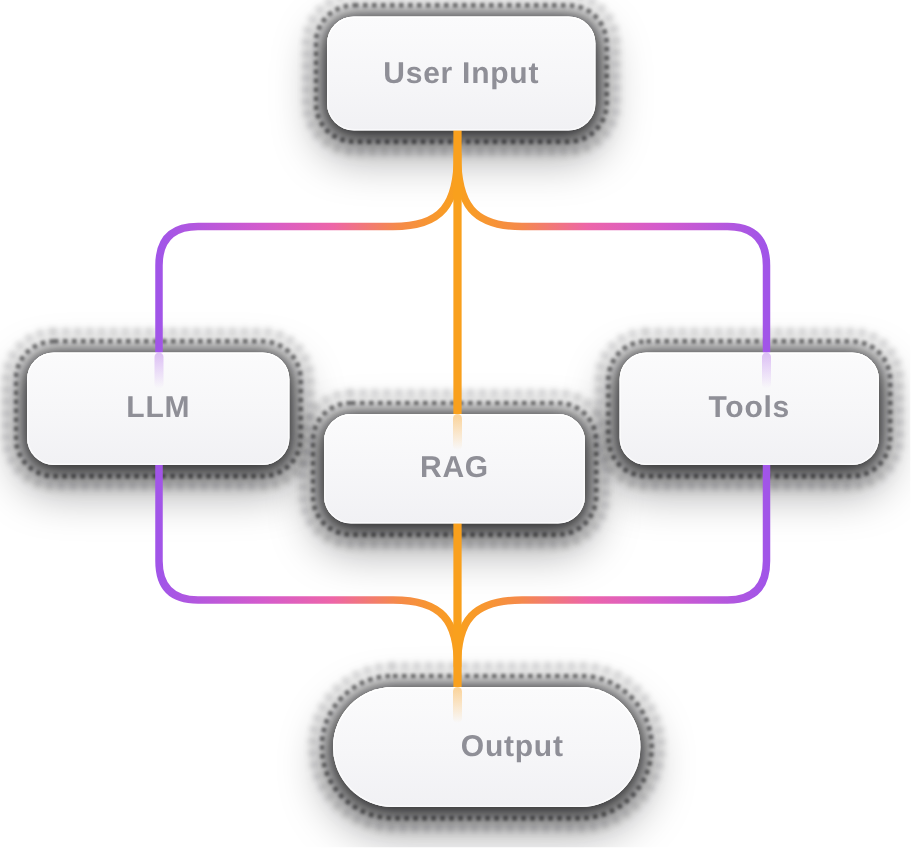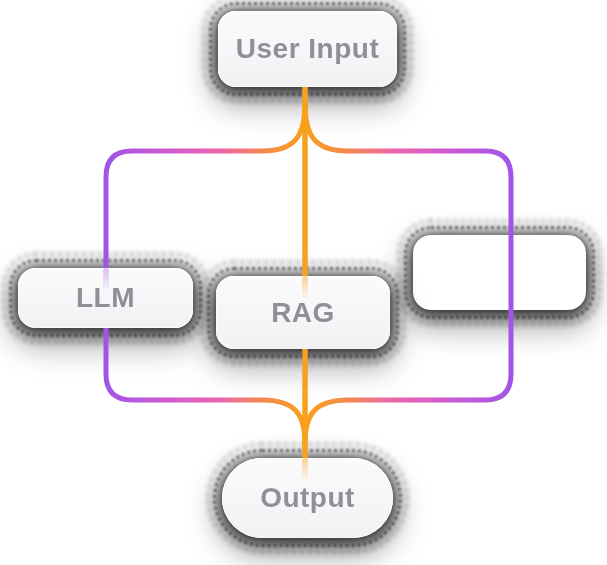--- a/index.html
+++ b/index.html
@@ -7,24 +7,24 @@
     position: relative;
     width: 607px;
     height: 565px;
     background: #ffffff;
     overflow: hidden;
     font-family: "Liberation Sans", "DejaVu Sans", sans-serif;
   }
 
   
   .n-user   { left: 218px; top: 11px;  width: 179px; height: 76px; border-radius: 18px; }
-  .n-llm    { left: 18px;  top: 235px; width: 175px; height: 60px; border-radius: 18px; margin-top: 33px; }
+  .n-llm    { left: 18px;  top: 235px; width: 175px; height: 75px; border-radius: 18px; }
   .n-rag    { left: 216px; top: 235px; width: 174px; height: 73px; border-radius: 18px; margin-top: 41px; }
   .n-tools  { left: 413px; top: 235px; width: 173px; height: 75px; border-radius: 18px; }
-  .n-output { left: 222px; top: 458px; width: 171px; height: 80px; border-radius: 40px; }
+  .n-output { left: 222px; top: 458px; width: 171px; height: 80px; border-radius: 40px; padding-left: 34px; }
 
   
   .node-shadow {
     position: absolute;
     background: transparent;
     box-shadow: 0 4px 14px 3px rgba(8,8,11,0.58),
                 0 12px 30px 6px rgba(8,8,11,0.36),
                 0 0 10px 2px rgba(8,8,11,0.45);
   }
   .node-shadow::before, .node-shadow::after {
@@ -58,21 +58,21 @@
   
   .node {
     position: absolute;
     display: flex;
     align-items: center;
     justify-content: center;
     background: linear-gradient(180deg, #fbfbfc 0%, #f6f6f8 55%, #f1f1f4 100%);
     box-shadow: inset 0 1px 0 #ffffff, inset 0 0 0 1px rgba(255,255,255,0.6);
   }
   .node-label {
-    font-size: 28px;
+    font-size: 20px;
     font-weight: 700;
     letter-spacing: 0.5px;
     color: #8f8f97;
   }
 
   
   .stub {
     position: absolute;
     top: 0;
     width: 6px;
@@ -123,19 +123,23 @@
   <div class="node n-llm">
     <div class="stub stub-purple" style="left:85px;"></div>
     <span class="node-label">LLM</span>
   </div>
 
   <div class="node n-rag">
     <div class="stub stub-orange" style="left:86px;"></div>
     <span class="node-label">RAG</span>
   </div>
 
+  <div class="node n-tools">
+    <div class="stub stub-purple" style="left:95px;"></div>
+    <span class="node-label">Tools</span>
+  </div>
 
   <div class="node n-output">
     <div class="stub stub-orange" style="left:80px;"></div>
     <span class="node-label">Output</span>
   </div>
 
 </div>
 
 </body></html>

